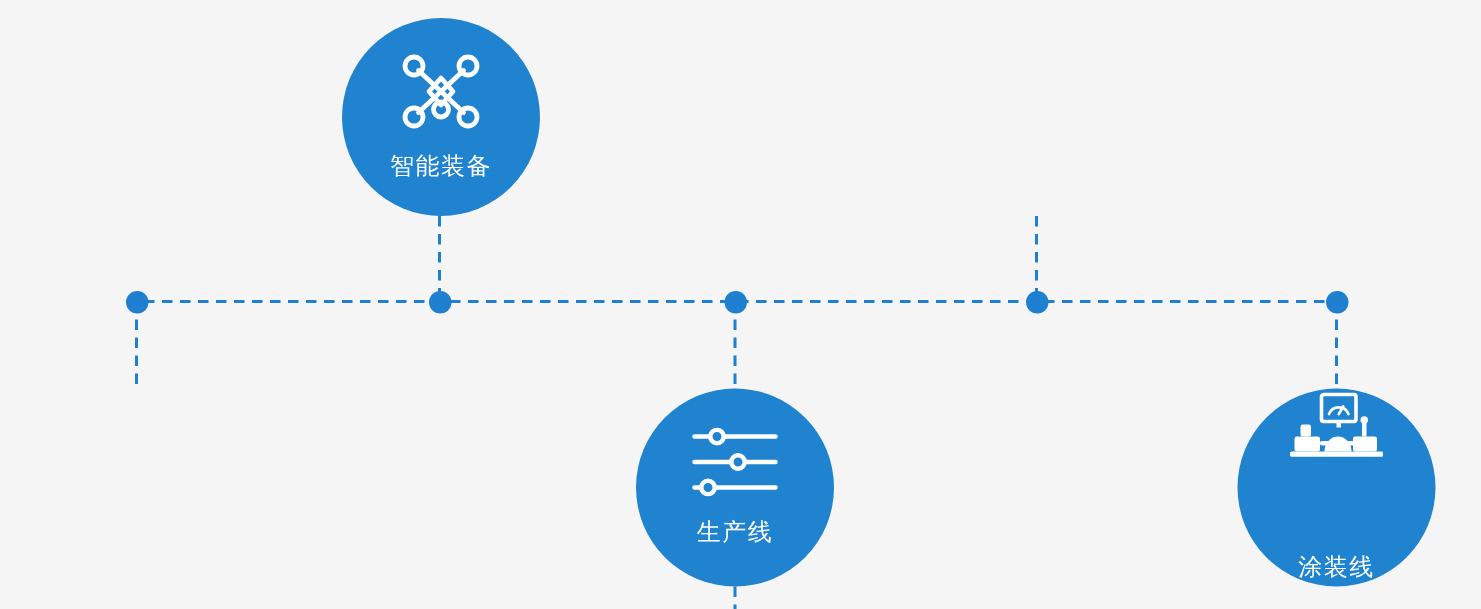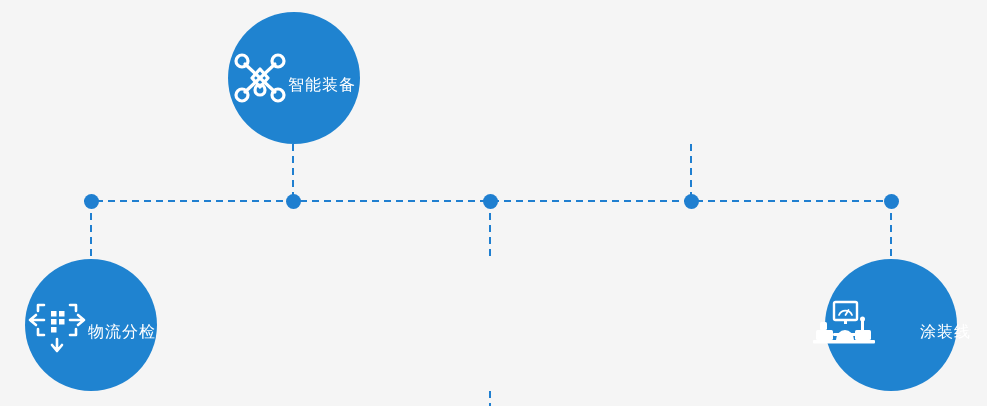--- a/index.html
+++ b/index.html
@@ -37,20 +37,21 @@
     color: #ebebeb;
     font-weight: bold;
     user-select: none;
     pointer-events: none;
   }
   .node-circle {
     position: absolute;
     border-radius: 50%;
     background: #1f83d0;
     display: flex;
+    flex-direction: column;
     align-items: center;
     justify-content: center;
     box-sizing: border-box;
   }
   .node-icon {
     display: block;
     line-height: 0;
   }
   .node-label {
     color: #ffffff;
@@ -108,44 +109,38 @@
           <circle cx="10" cy="43" r="6"></circle>
           <circle cx="46" cy="43" r="6"></circle>
           <circle cx="28" cy="38" r="5"></circle>
         </g>
       </svg>
     </span>
     <span class="node-label">智能装备</span>
   </div>
 
 
-  <div class="node-circle" style="left:25px;top:259px;width:132px;height:132px;">
+
+  <div class="node-circle" style="left:424px;top:259px;width:132px;height:132px;">
     <span class="node-icon">
-      <svg width="62" height="56" viewBox="0 0 62 56" xmlns="http://www.w3.org/2000/svg">
-        <g stroke="#ffffff" stroke-width="2.6" fill="none" stroke-linecap="round" stroke-linejoin="round">
-          <path d="M18 8 h-6 v6"></path>
-          <path d="M44 8 h6 v6"></path>
-          <path d="M18 38 h-6 v-6"></path>
-          <path d="M44 38 h6 v-6"></path>
-          <path d="M4 23 h14 M4 23 l6 -5 M4 23 l6 5"></path>
-          <path d="M58 23 h-14 M58 23 l-6 -5 M58 23 l-6 5"></path>
-          <path d="M31 42 v12 M31 54 l-5 -6 M31 54 l5 -6"></path>
+      <svg width="58" height="46" viewBox="0 0 58 46" xmlns="http://www.w3.org/2000/svg">
+        <g stroke="#ffffff" stroke-width="3" fill="none" stroke-linecap="round">
+          <line x1="2" y1="6" x2="56" y2="6"></line>
+          <line x1="2" y1="23" x2="56" y2="23"></line>
+          <line x1="2" y1="40" x2="56" y2="40"></line>
         </g>
-        <g fill="#ffffff">
-          <rect x="25" y="14" width="5.5" height="5.5"></rect>
-          <rect x="33" y="14" width="5.5" height="5.5"></rect>
-          <rect x="25" y="22" width="5.5" height="5.5"></rect>
-          <rect x="33" y="22" width="5.5" height="5.5"></rect>
-          <rect x="25" y="30" width="5.5" height="5.5"></rect>
+        <g stroke="#ffffff" stroke-width="3" fill="#1f83d0">
+          <circle cx="17" cy="6" r="4.5"></circle>
+          <circle cx="31" cy="23" r="4.5"></circle>
+          <circle cx="11" cy="40" r="4.5"></circle>
         </g>
       </svg>
     </span>
-    <span class="node-label">物流分检</span>
+    <span class="node-label">生产线</span>
   </div>
-
 
   <div class="node-circle" style="left:825px;top:259px;width:132px;height:132px;gap:43px;">
     <span class="node-icon">
       <svg width="66" height="50" viewBox="0 0 66 50" xmlns="http://www.w3.org/2000/svg">
         <g fill="#ffffff">
           <rect x="2" y="40" width="62" height="3.5" rx="1"></rect>
           <rect x="5" y="30" width="17" height="10" rx="1.5"></rect>
           <rect x="9" y="22" width="7" height="8" rx="1.5"></rect>
           <rect x="44" y="30" width="16" height="10" rx="1.5"></rect>
           <rect x="50" y="21" width="3" height="9"></rect>

